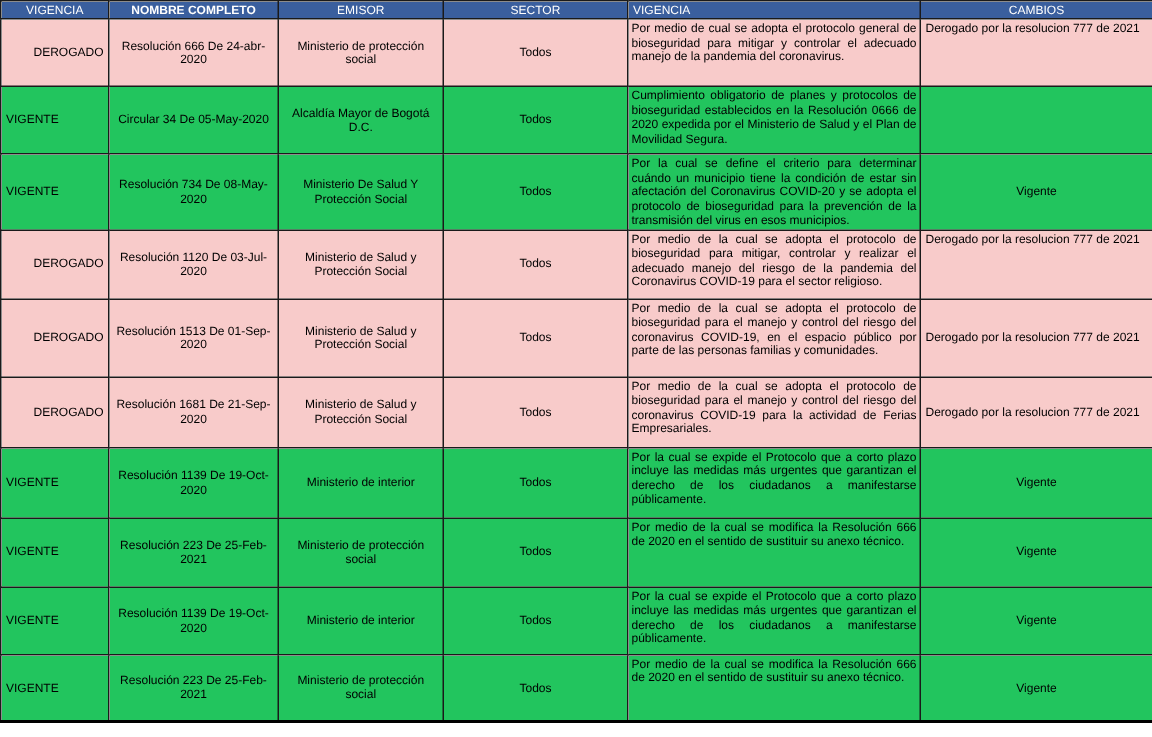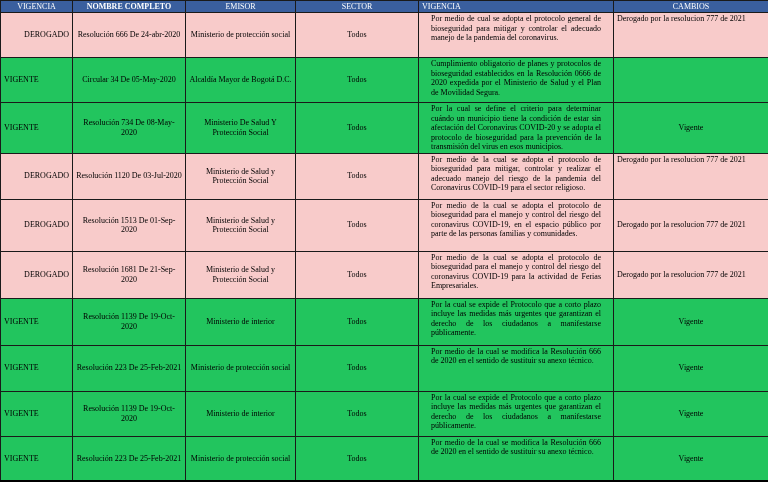--- a/index.html
+++ b/index.html
@@ -8,21 +8,20 @@
     width: 768px; height: 491px; background: #ffffff;
     font-family: "Liberation Sans", sans-serif;
     overflow: hidden;
   }
   table {
     border-collapse: collapse;
     width: 768px; height: 400px;
     table-layout: fixed;
     border: 1px solid #1a1a1a;
     border-bottom: 2px solid #000;
-    font-family: Liberation Serif, serif;
   }
   col.c0 { width: 72px; }
   col.c1 { width: 113px; }
   col.c2 { width: 110px; }
   col.c3 { width: 123px; }
   col.c4 { width: 195px; }
   col.c5 { width: 155px; }
   th, td {
     border: 1px solid #1a1a1a;
     padding: 1px 3px;
@@ -48,21 +47,21 @@
     vertical-align: middle;
   }
   tr.derogado td { background: #f8cbca; }
   tr.vigente td { background: #22c55e; }
   tr.vigente td.cell-vigencia { text-align: left; }
   tr.derogado td.cell-vigencia { text-align: right; }
   td.cell-contenido {
     text-align: justify;
     text-justify: inter-word;
     vertical-align: top;
-    padding: 1px 12px;
+    padding: 1px 2px;
   }
   td.cell-cambios { text-align: center; }
   tr.derogado td.cell-cambios { text-align: left; }
   tr.cambios-top td.cell-cambios { vertical-align: top; }
   tbody tr:nth-child(1) { height: 45px; }
   tbody tr:nth-child(2) { height: 45px; }
   tbody tr:nth-child(3) { height: 48px; }
   tbody tr:nth-child(4) { height: 46px; }
   tbody tr:nth-child(5) { height: 52px; }
   tbody tr:nth-child(6) { height: 47px; }

